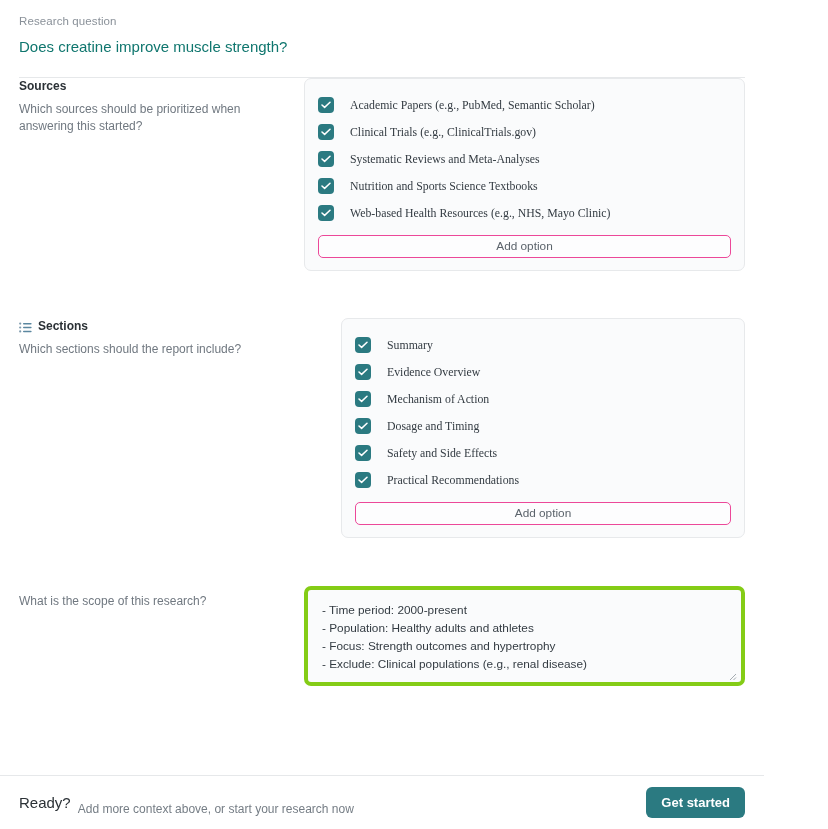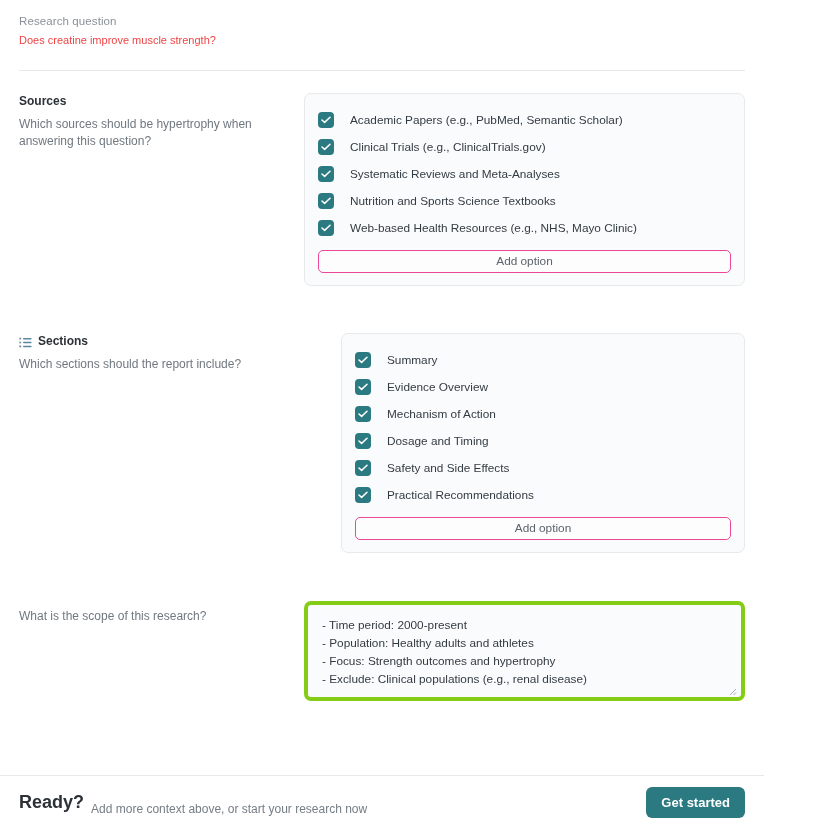--- a/index.html
+++ b/index.html
@@ -22,23 +22,24 @@
   .header {
     padding: 14px 19px 0 19px;
   }
   .header-label {
     font-size: 11.5px;
     color: #8a9199;
     letter-spacing: .1px;
     line-height: 15px;
   }
   .header-question {
-    font-size: 11px;
-    color: #ef4444;
+    font-size: 15px;
+    color: #0f766e;
     line-height: 22px;
+    margin-top: 7px;
   }
   .header-divider {
     margin: 19px 19px 0 19px;
     height: 1px;
     background: #e6e8ea;
   }
 
   
   .field {
     display: flex;
@@ -74,20 +75,21 @@
   .panel {
     background: #fafbfc;
     border: 1px solid #e7e9eb;
     border-radius: 7px;
     padding: 12px 13px 12px 13px;
   }
   .opt-row {
     display: flex;
     align-items: center;
     height: 27px;
+    font-family: Liberation Serif, serif;
   }
   .checkbox {
     width: 16px; height: 16px;
     flex: 0 0 16px;
     border-radius: 4px;
     background: #2b7a81;
     position: relative;
   }
   .checkbox svg { position: absolute; left: 3px; top: 4px; }
   .opt-label {
@@ -149,22 +151,22 @@
   .footer {
     position: absolute;
     left: 0; right: 0;
     top: 776px;
     height: 53px;
     display: flex;
     align-items: center;
     padding: 0 19px;
   }
   .footer-ready {
-    font-size: 18px;
-    font-weight: bold;
+    font-size: 15px;
+    font-weight: normal;
     color: #2b3136;
   }
   .footer-hint {
     font-size: 12px;
     color: #757d85;
     margin-left: 7px;
     margin-top: 12px;
   }
   .footer-spacer { flex: 1 1 auto; }
   .btn-primary {
@@ -184,26 +186,26 @@
 <body>
 
 <div class="page">
 
   <div class="header">
     <div class="header-label">Research question</div>
     <div class="header-question">Does creatine improve muscle strength?</div>
   </div>
   <div class="header-divider"></div>
 
-  <div class="field" style="margin-top:22px;">
+  <div class="field" style="">
     <div class="field-left">
       <div class="field-title">
         <span>Sources</span>
       </div>
-      <div class="field-desc">Which sources should be hypertrophy when answering this question?</div>
+      <div class="field-desc">Which sources should be prioritized when answering this started?</div>
     </div>
     <div class="field-right">
       <div class="panel">
 
         <div class="opt-row">
           <span class="checkbox">
             <svg width="10" height="8" viewBox="0 0 10 8">
                 <path d="M1 4 L3.6 6.4 L9 1.2" fill="none" stroke="#ffffff" stroke-width="1.5" stroke-linecap="round" stroke-linejoin="round"></path>
               </svg>
           </span>

